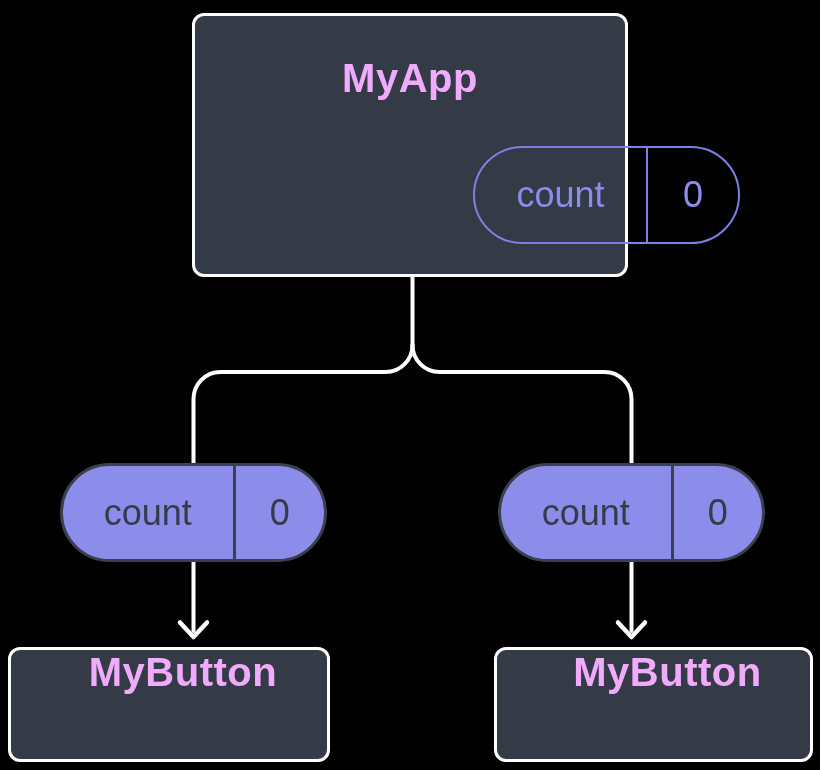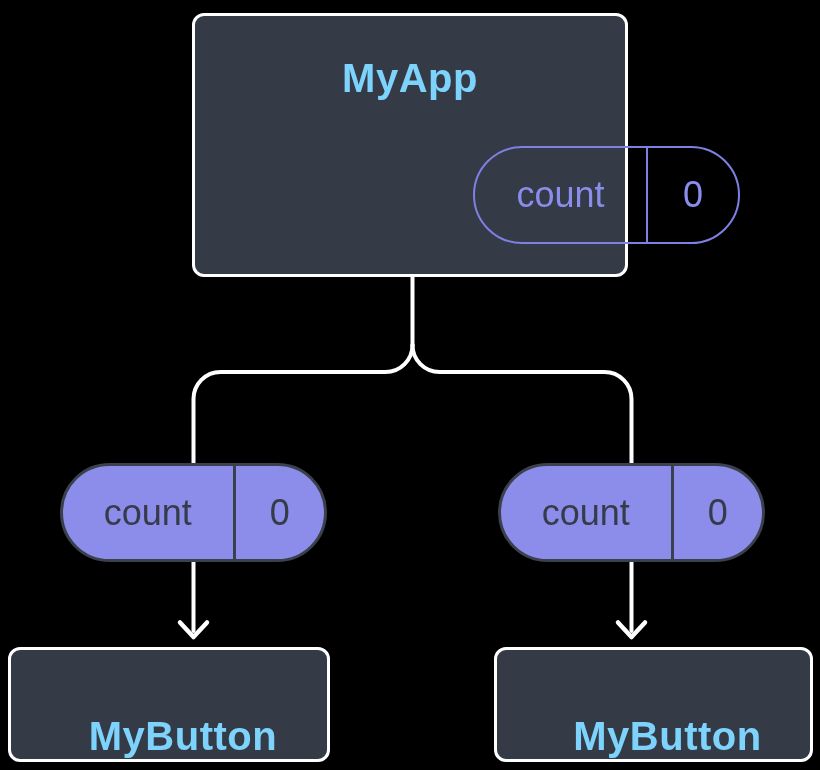--- a/index.html
+++ b/index.html
@@ -21,31 +21,31 @@
   }
   
   .node {
     position: absolute;
     background: #343A46;
     border: 3px solid #FFFFFF;
     border-radius: 12px;
     box-sizing: border-box;
   }
   .node-title {
-    color: #7dd3fc;
+    color: #f0abfc;
     font-size: 40px;
     font-weight: 600;
     letter-spacing: 0.5px;
     text-align: center;
   }
   #node-root { left: 192px; top: 13px; width: 436px; height: 264px; }
   #node-root .node-title { margin-top: 40px; }
   .leaf {
     display: flex;
-    align-items: flex-end;
+    align-items: flex-start;
     justify-content: center;
     padding-left: 28px;
   }
   #leaf-left  { left: 8px;   top: 647px; width: 322px; height: 115px; }
   #leaf-right { left: 494px; top: 647px; width: 319px; height: 115px; }
   
   .pill {
     position: absolute;
     display: flex;
     box-sizing: border-box;

